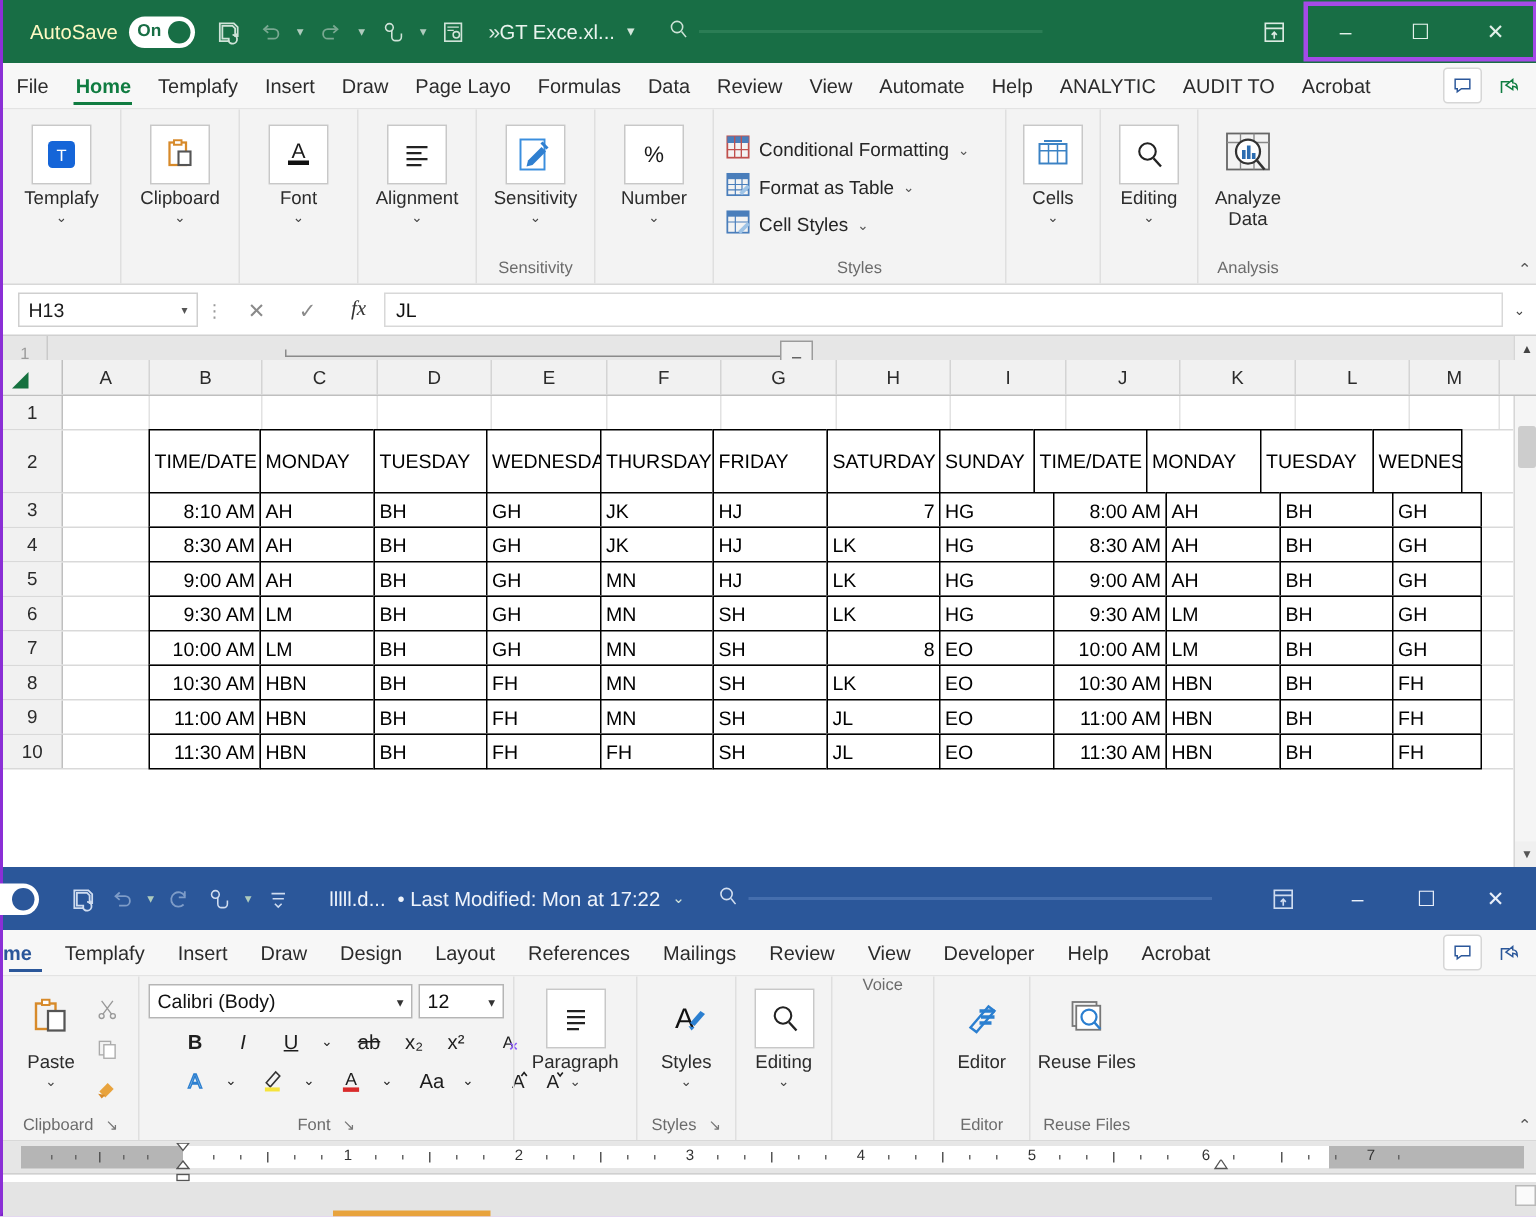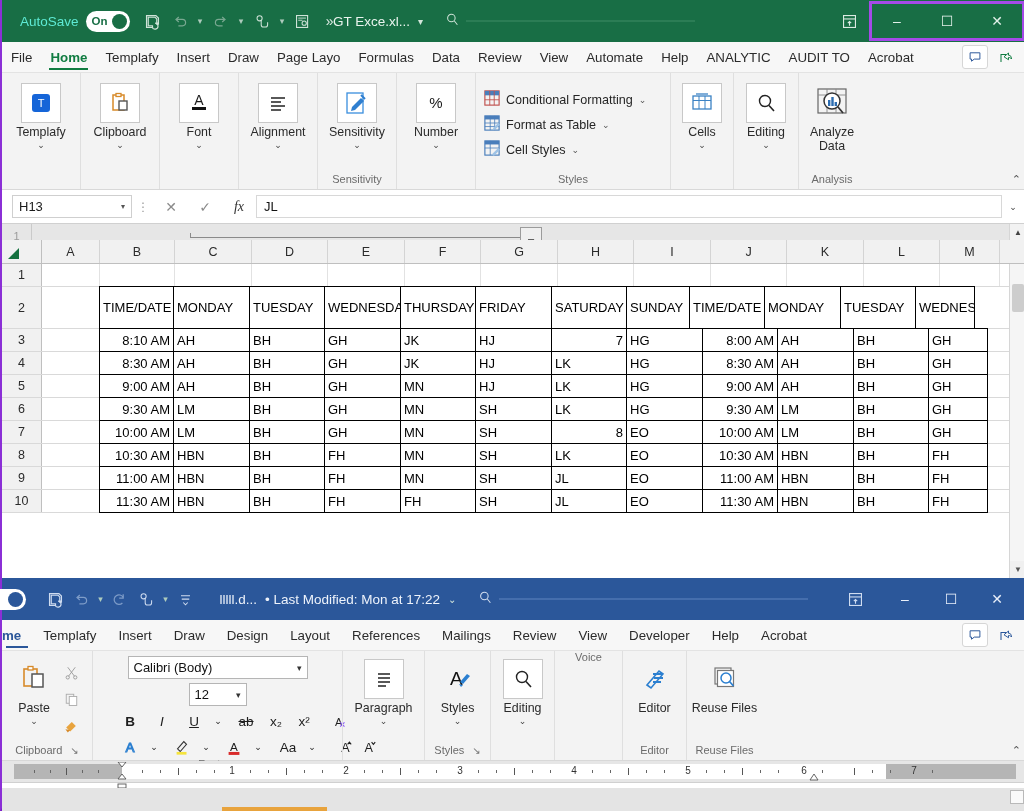--- a/index.html
+++ b/index.html
@@ -14,21 +14,21 @@
   #root { position:absolute; inset:0; border:2px solid #8b2fd6; border-top:none; border-bottom:3px solid #7a1fc8; }
 
   
   .excel-win { position:absolute; left:0; top:0; width:1024px; height:578px; background:#fff; }
 
   .x-titlebar {
     height:42px; background:#186e45; display:flex; align-items:center;
     color:#e6f3ec; font-size:13.5px; position:relative;
   }
   .x-autosave { display:flex; align-items:center; gap:7px; margin-left:18px; }
-  .x-autosave .lbl { color:#5eead4; font-size:13.5px; }
+  .x-autosave .lbl { color:#fef9c3; font-size:13.5px; }
   .toggle {
     width:44px; height:21px; border-radius:11px; background:#ffffff;
     display:flex; align-items:center; justify-content:space-between;
     padding:0 3px; position:relative;
   }
   .toggle .t-on { font-size:11.5px; color:#186e45; font-weight:600; margin-left:3px; }
   .toggle .t-knob { width:15px; height:15px; border-radius:50%; background:#186e45; }
 
   .qat { display:flex; align-items:center; gap:1px; margin-left:10px; }
   .qat-btn {
@@ -149,21 +149,21 @@
   .wgroup { display:flex; flex-direction:column; position:relative; }
   .wgroup + .wgroup { border-left:1px solid #dfdfdf; }
   .wgroup-items { flex:1; display:flex; align-items:flex-start; padding-top:6px; }
   .wgroup-label { font-size:11px; color:#6b6b6b; padding-bottom:4px; display:flex; align-items:center; justify-content:center; gap:8px;}
   .dlglauncher { font-size:10px; color:#777; }
 
   .tmpl-list { display:flex; flex-direction:column; gap:6px; padding:8px 6px 0 4px; font-size:13px; }
   .tmpl-item { white-space:nowrap; color:#202020; }
   .tmpl-item.muted { color:#9a9a9a; }
 
-  .fontrow { display:flex; align-items:center; gap:4px; padding:5px 6px 0 6px;flex-direction:column; }
+  .fontrow { display:flex; align-items:center; gap:4px; padding:5px 6px 0 6px; }
   .fontbox { height:23px; border:1px solid #b5b5b5; background:#fff; display:flex; align-items:center; justify-content:space-between; padding:0 5px; font-size:13px; color:#111; }
   .fmt-row { display:flex; align-items:center; gap:2px; padding:4px 6px 0 6px; }
   .fbtn { min-width:22px; height:22px; display:flex; align-items:center; justify-content:center; font-size:13.5px; color:#1d1d1d; }
 
   
   .w-ruler { height:22px; background:#e6e6e6; position:relative; border-bottom:1px solid #d0d0d0;}
   .ruler-strip { position:absolute; left:12px; right:10px; top:3px; height:15px; background:#b5b5b5; }
   .ruler-white { position:absolute; background:#ffffff; top:0; bottom:0; }
   .ruler-num { position:absolute; top:1px; font-size:10px; color:#333; transform:translateX(-50%); }
   .ruler-tick { position:absolute; top:6px; width:1px; height:3px; background:#666; }

